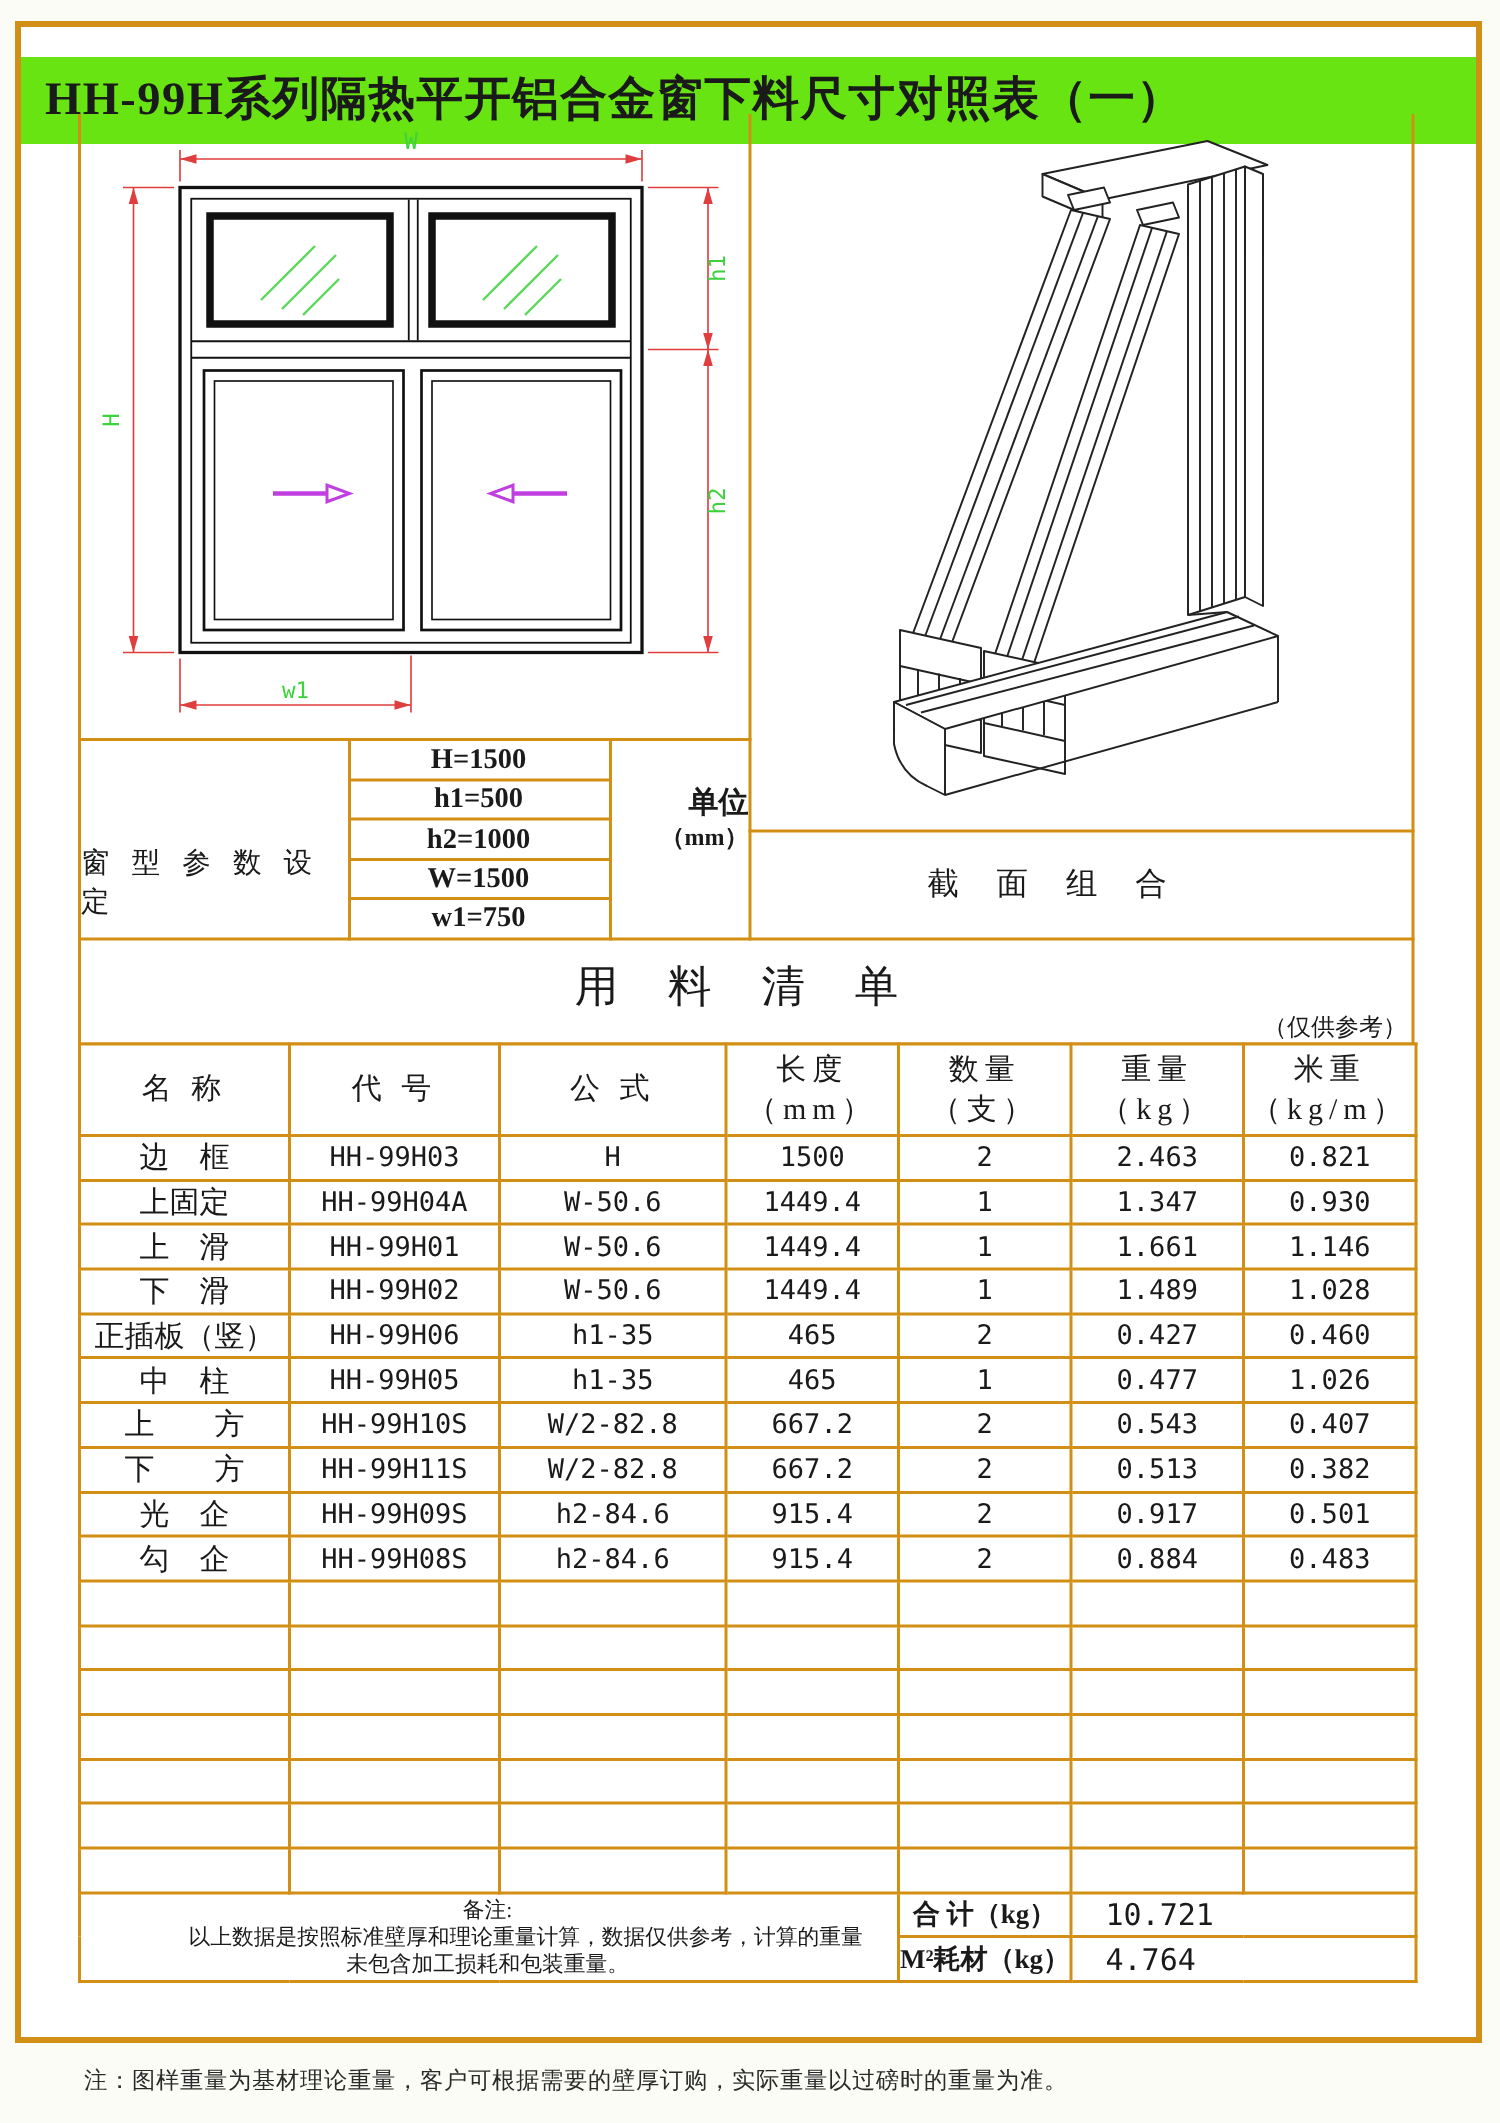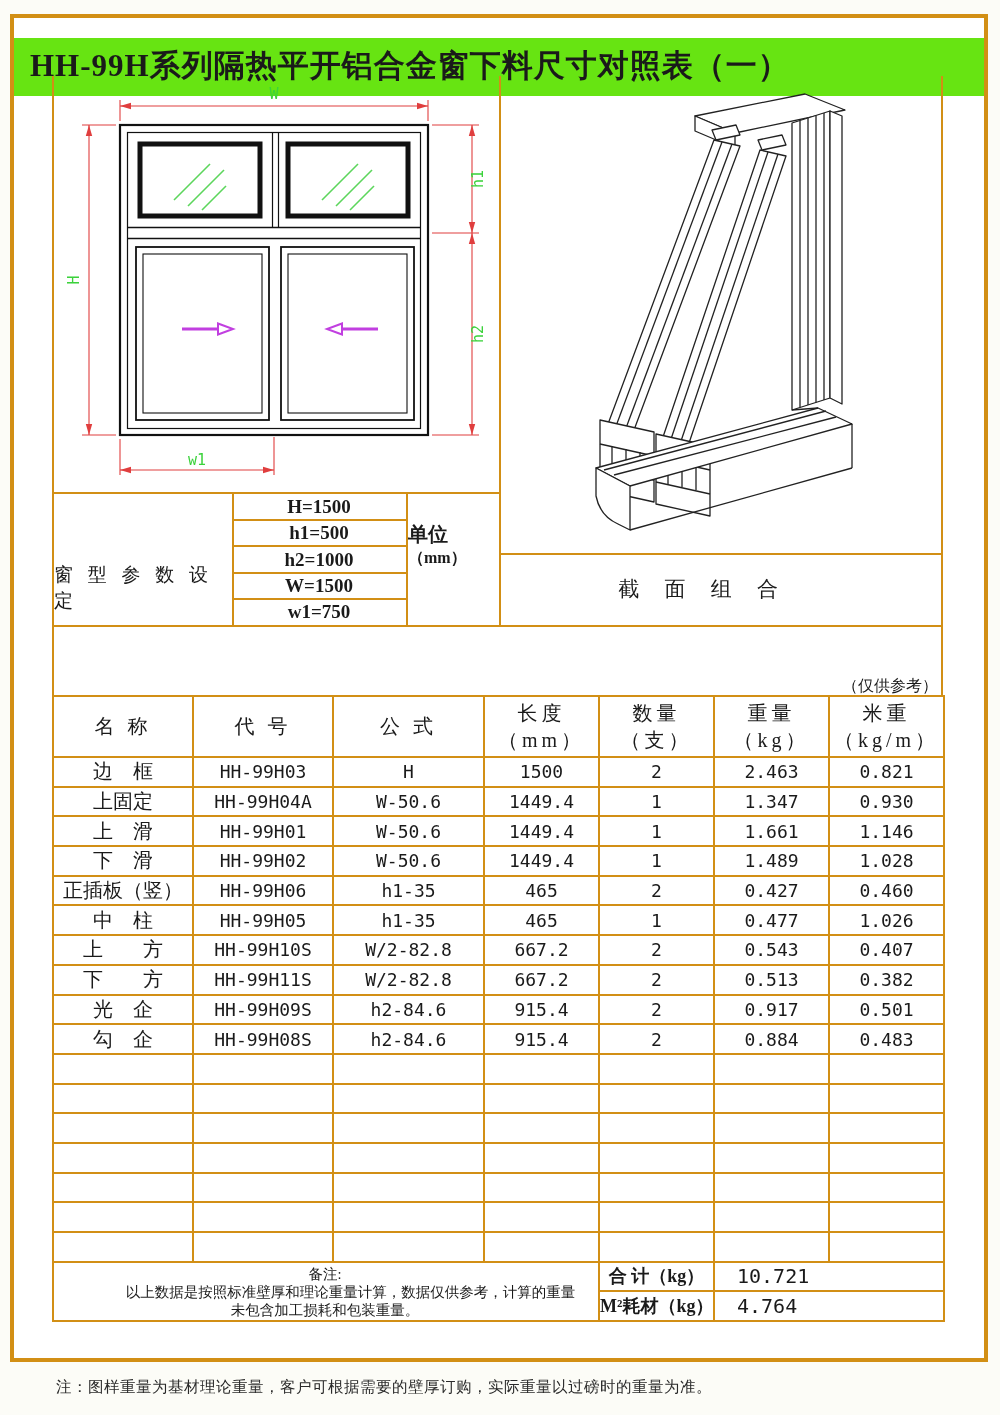--- a/index.html
+++ b/index.html
@@ -21,21 +21,21 @@
     line-height:56px;padding-left:16px;font-size:31px;font-weight:bold;letter-spacing:1px;white-space:nowrap;margin-top:20px;}
 
   .vline,.hline{position:absolute;background:var(--orange);}
 
   
   .param-group{position:absolute;left:54px;top:522px;width:178px;height:131px;display:flex;
     align-items:center;justify-content:center;font-size:19px;letter-spacing:5px;}
   .param-values{position:absolute;left:234px;top:494px;width:170px;height:131px;display:flex;flex-direction:column;}
   .param-row{flex:1;display:flex;align-items:center;justify-content:center;font-weight:bold;font-size:19px;}
   .unit-cell{position:absolute;left:408px;top:494px;width:91px;height:101px;display:flex;flex-direction:column;
-    align-items:flex-start;justify-content:center;font-weight:bold;}
+    align-items:flex-end;justify-content:center;font-weight:bold;}
   .unit-cell .u1{font-size:20px;}
   .unit-cell .u2{font-size:16px;}
 
   .section-label{position:absolute;left:501px;top:553px;width:404px;height:72px;display:flex;
     align-items:center;justify-content:center;font-size:21px;letter-spacing:10px;}
 
   
   .mat-title{position:absolute;left:52px;top:625px;width:891px;height:72px;border:2px solid var(--orange);
     text-align:center;line-height:62px;font-size:29px;letter-spacing:13px;}
   .mat-title .ref-note{position:absolute;right:3px;bottom:0px;font-size:16px;letter-spacing:0;line-height:18px;}
@@ -207,20 +207,21 @@
       <div class="param-row">h2=1000</div>
       <div class="param-row">W=1500</div>
       <div class="param-row">w1=750</div>
     </div>
   <div class="unit-cell">
     <div class="u1">单位</div>
     <div class="u2">（mm）</div>
   </div>
 
   <div class="mat-title">
+    <span>用 料 清 单</span>
     <span class="ref-note">（仅供参考）</span>
   </div>
 
   <table class="mat">
     <colgroup>
       <col style="width:140px">
         <col style="width:140px">
         <col style="width:151px">
       <col style="width:115px">
         <col style="width:115px">

